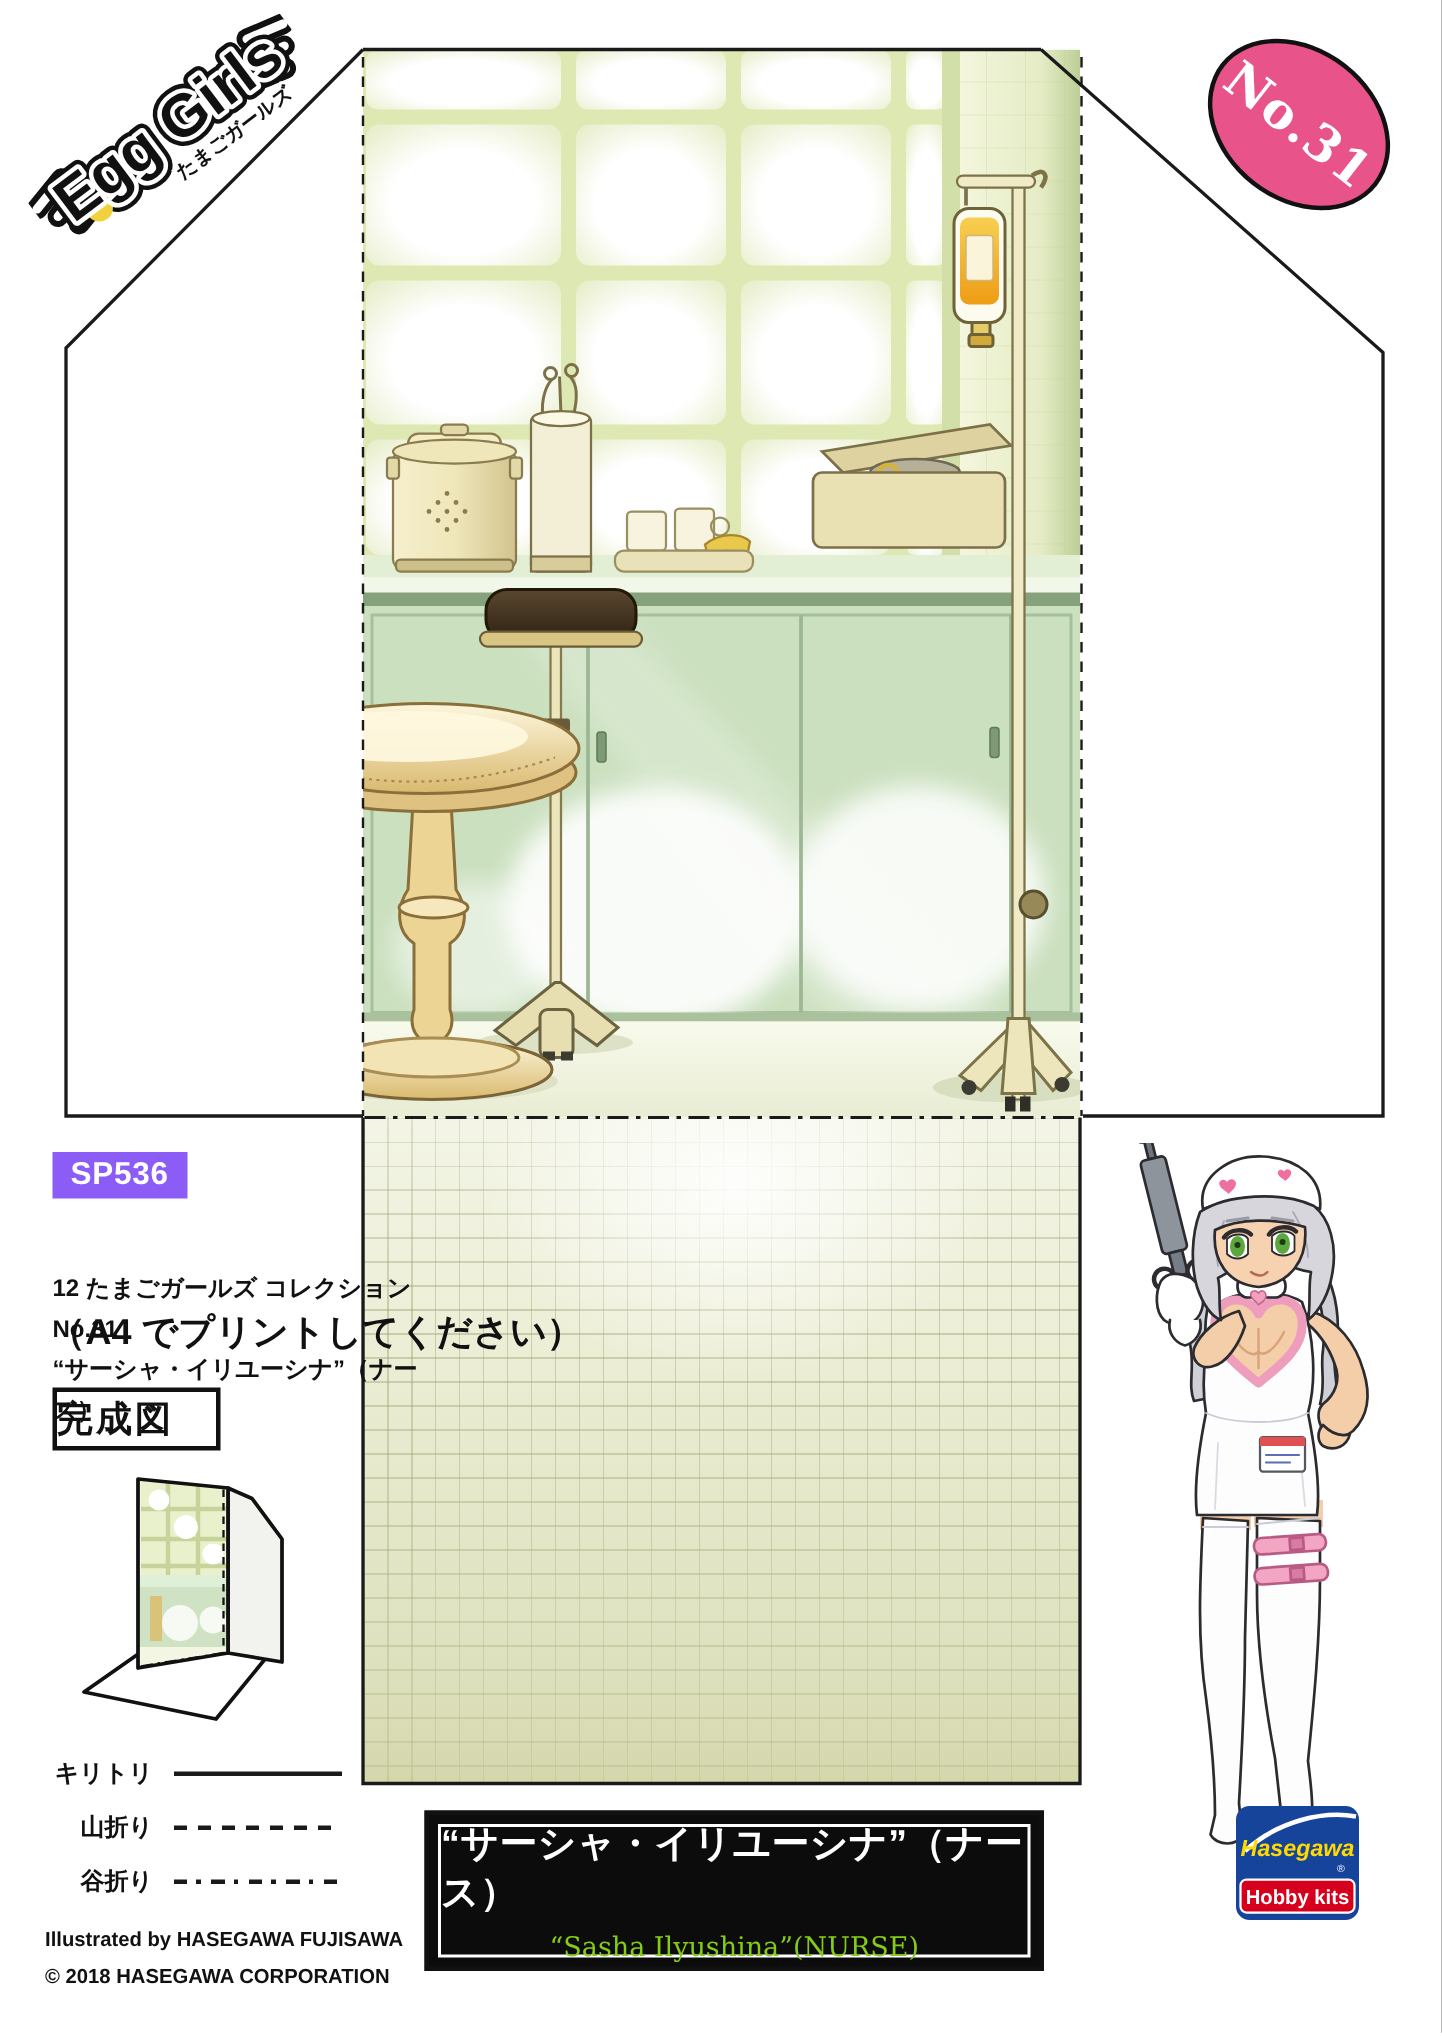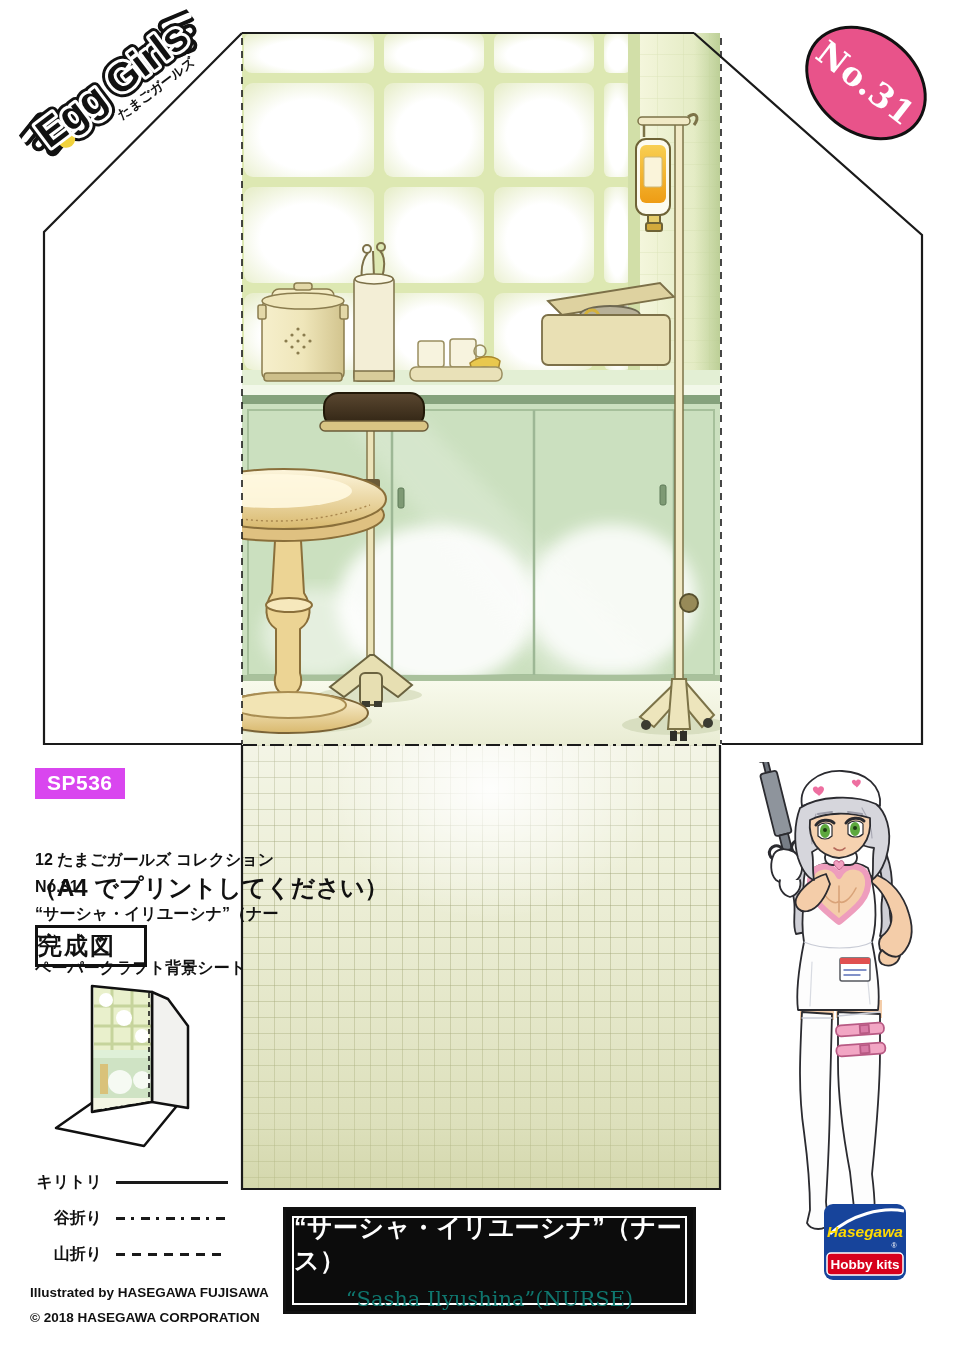--- a/index.html
+++ b/index.html
@@ -26,21 +26,21 @@
     background-image:
       radial-gradient(ellipse 55% 45% at 52% 10%, rgba(255,255,255,.92) 0%, rgba(255,255,255,0) 65%),
       linear-gradient(to bottom, rgba(255,255,255,.35) 0%, rgba(255,255,255,0) 30%, rgba(205,209,160,.5) 85%, rgba(198,202,148,.65) 100%),
       repeating-linear-gradient(to right, rgba(148,153,104,.4) 0 1px, transparent 1px 16px),
       repeating-linear-gradient(to bottom, rgba(148,153,104,.4) 0 1px, transparent 1px 16px);}
 
   
   .cutlines{left:0;top:0;width:961px;height:1358px;pointer-events:none;}
 
   
-  .code-badge{left:35px;top:768px;background:#d946ef;color:#fff;font-weight:bold;font-size:21px;
+  .code-badge{left:35px;top:768px;background:#8b5cf6;color:#fff;font-weight:bold;font-size:21px;
               padding:3px 12px 4px;letter-spacing:.5px;}
   .info-lines{left:35px;top:806px;width:250px;font-weight:bold;font-size:16px;line-height:27px;margin-top:40px;}
   .print-note{left:33px;top:872px;font-weight:bold;font-size:24px;}
   .completed-box{left:35px;top:925px;width:112px;height:42px;border:3.5px solid #111;
                  display:flex;align-items:center;justify-content:flex-start;box-sizing:border-box;}
   .completed-box span{font-weight:bold;font-size:24px;letter-spacing:2px;}
   .diagram{left:48px;top:980px;width:176px;height:182px;}
 
   
   .legend{left:30px;top:1164px;width:230px;}
@@ -52,21 +52,21 @@
   .line-dashdot{background:repeating-linear-gradient(to right,#1a1a1a 0 9px,transparent 9px 15px,#1a1a1a 15px 18px,transparent 18px 25px);}
 
   .credits{left:30px;top:1280px;font-weight:bold;font-size:13.5px;line-height:25px;}
 
   
   .title-box{left:283px;top:1207px;width:413px;height:107px;background:#0c0c0c;border:3px solid #111;box-sizing:border-box;}
   .title-frame{position:absolute;inset:6px;border:2px solid #fff;display:flex;flex-direction:column;
                align-items:center;justify-content:center;gap:5px;}
   .title-jp{color:#fff;font-weight:bold;font-size:25px;letter-spacing:.5px;}
   .title-dots{width:90%;height:3px;background:repeating-linear-gradient(to right,#c14f6e 0 2.5px,transparent 2.5px 6.5px);}
-  .title-en{color:#0f766e;font-family:"DejaVu Serif",serif;font-size:21px;}
+  .title-en{color:#84cc16;font-family:"DejaVu Serif",serif;font-size:18px;}
 
   
   .character{left:742px;top:762px;width:213px;height:473px;}
 
   
   .publisher{left:824px;top:1204px;width:82px;height:76px;}
 </style>
 </head>
 <body>
 
@@ -300,21 +300,20 @@
       <span>No.31</span>
     </div>
   </div>
 
   <div class="abs code-badge">
     <span>SP536</span>
   </div>
   <div class="abs info-lines">
     <div>12 たまごガールズ コレクション No.31</div>
     <div>“サーシャ・イリユーシナ”（ナース）</div>
-    <div>ペーパークラフト背景シート</div>
   </div>
   <div class="abs print-note">（A4 でプリントしてください）</div>
 
   <div class="abs completed-box">
     <span>完成図</span>
   </div>
 
   <div class="abs diagram">
     <svg viewBox="0 0 176 182" width="176" height="182">
       <defs>
@@ -343,26 +342,26 @@
       <line x1="46" y1="131" x2="102" y2="122" stroke="#111" stroke-width="1.8" stroke-dasharray="8 3 2 3"></line>
     </svg>
   </div>
 
   <div class="abs legend">
     <div class="legend-row">
       <span class="legend-label">キリトリ</span>
       <span class="line-sample line-solid"></span>
     </div>
     <div class="legend-row">
+      <span class="legend-label">山折り</span>
+      <span class="line-sample line-dashed"></span>
+    </div>
+    <div class="legend-row">
       <span class="legend-label">谷折り</span>
       <span class="line-sample line-dashdot"></span>
-    </div>
-    <div class="legend-row">
-      <span class="legend-label">山折り</span>
-      <span class="line-sample line-dashed"></span>
     </div>
   </div>
 
   <div class="abs credits">
     <div>Illustrated by HASEGAWA FUJISAWA</div>
     <div>© 2018 HASEGAWA CORPORATION</div>
   </div>
 
   <div class="abs title-box">
     <div class="title-frame">

